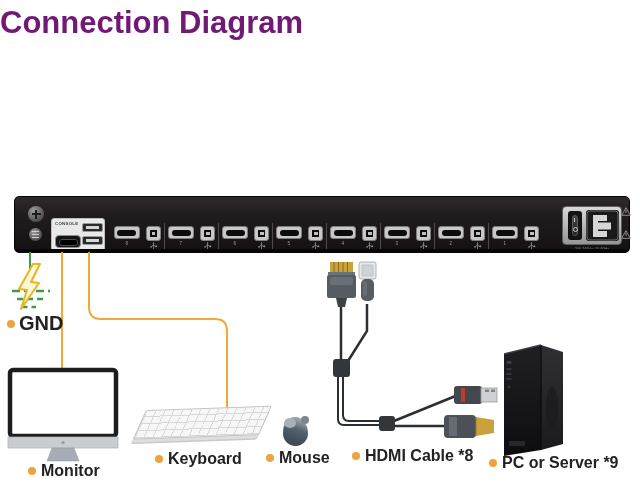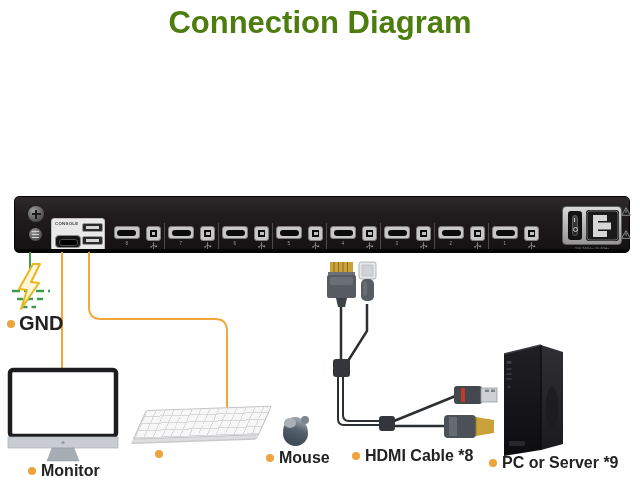--- a/index.html
+++ b/index.html
@@ -1,21 +1,21 @@
 <!DOCTYPE html>
 <html><head>
 <meta charset="utf-8">
 <style>
   html,body{margin:0;padding:0;background:#fff;}
   .canvas{position:relative;width:640px;height:486px;background:#fff;overflow:hidden;
           font-family:"Liberation Sans",sans-serif;}
 
   
-  .title{position:absolute;left:0;top:5px;width:640px;text-align:center;
-         font-size:31px;font-weight:bold;color:#4d7c0f;letter-spacing:0;}
+  .title{position:absolute;left:0;top:5px;width:640px;
+         font-size:31px;font-weight:bold;color:#701a75;letter-spacing:0;}
 
   
   .device{position:absolute;left:14px;top:196px;width:616px;height:57px;border-radius:5px;
           background:linear-gradient(180deg,#2e2a2b 0%,#201c1d 35%,#141112 100%);
           border:1px solid #050505;box-sizing:border-box;}
   .device::after{content:'';position:absolute;left:0;right:0;bottom:0;height:3px;
                  background:#070606;border-radius:0 0 5px 5px;}
 
   .screw{position:absolute;border-radius:50%;
          background:radial-gradient(circle at 35% 30%,#9d9d9d,#4e4e4e 72%);}
@@ -383,20 +383,21 @@
   <div class="label lbl-monitor">
     <span class="bullet"></span>
     <span>Monitor</span>
   </div>
   <div class="label lbl-gnd">
     <span class="bullet"></span>
     <span>GND</span>
   </div>
   <div class="label lbl-keyboard">
     <span class="bullet"></span>
+    <span>Keyboard</span>
   </div>
   <div class="label lbl-mouse">
     <span class="bullet"></span>
     <span>Mouse</span>
   </div>
   <div class="label lbl-hdmi">
     <span class="bullet"></span>
     <span>HDMI Cable *8</span>
   </div>
   <div class="label lbl-pc">

